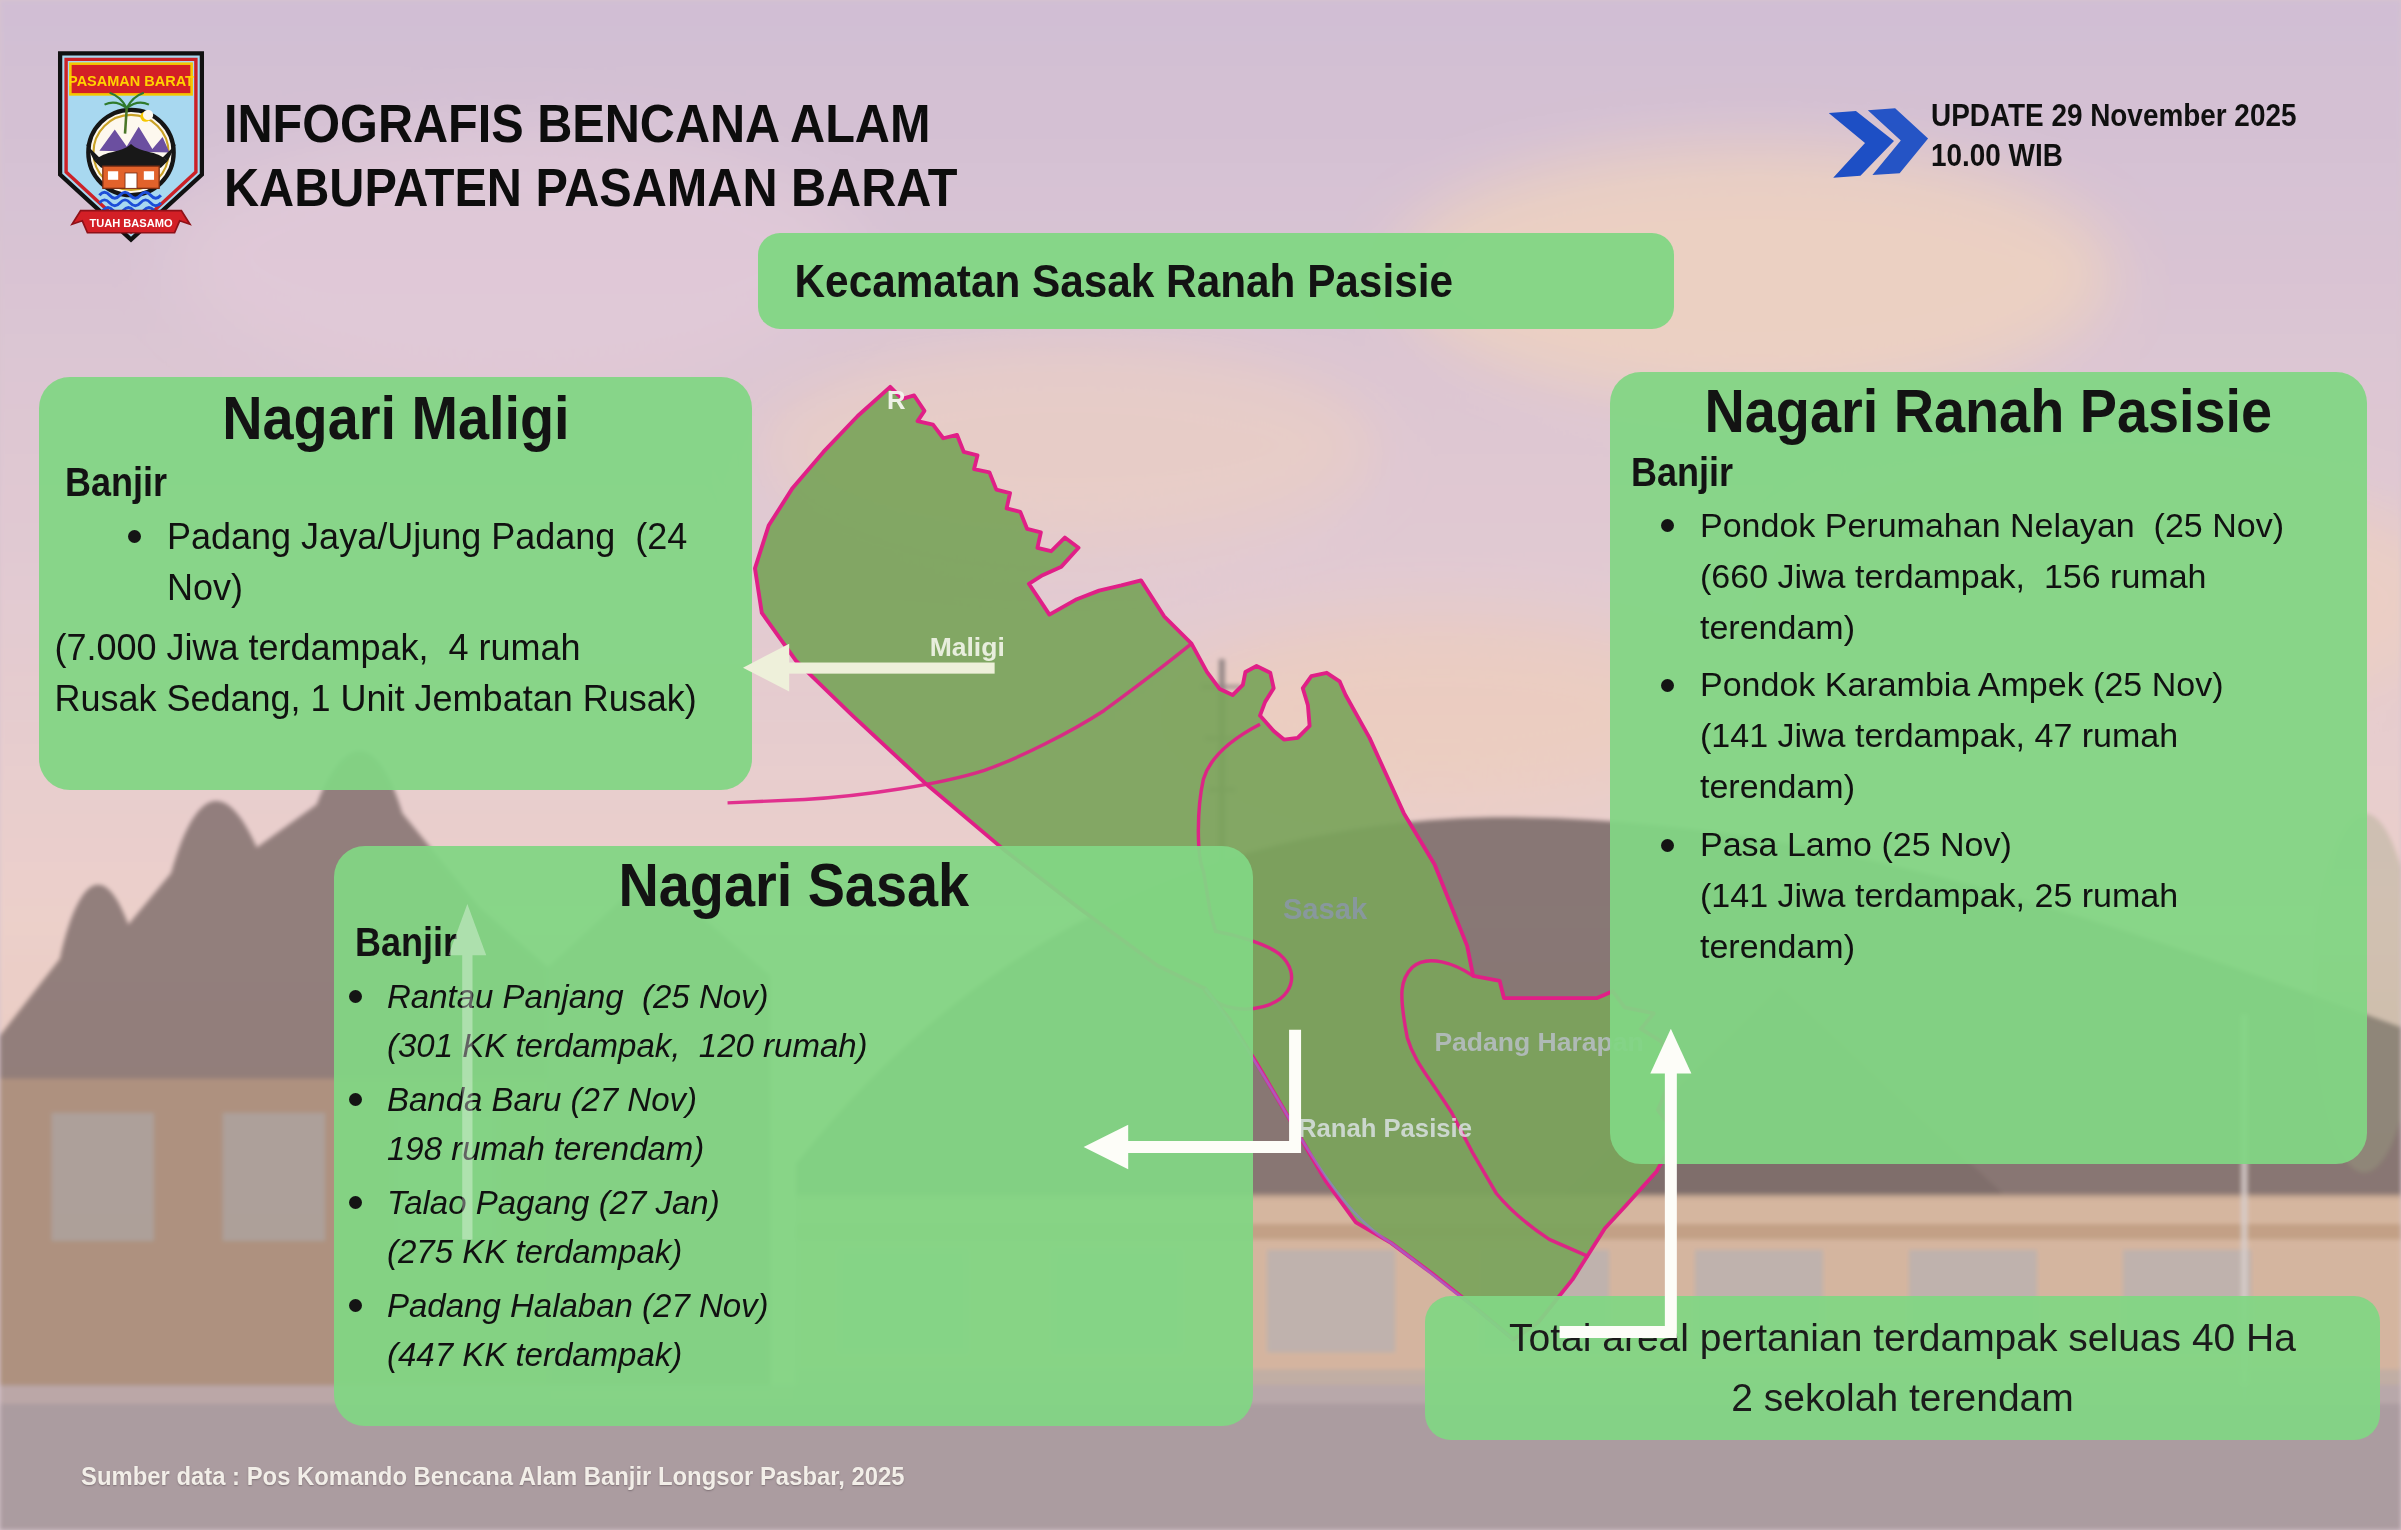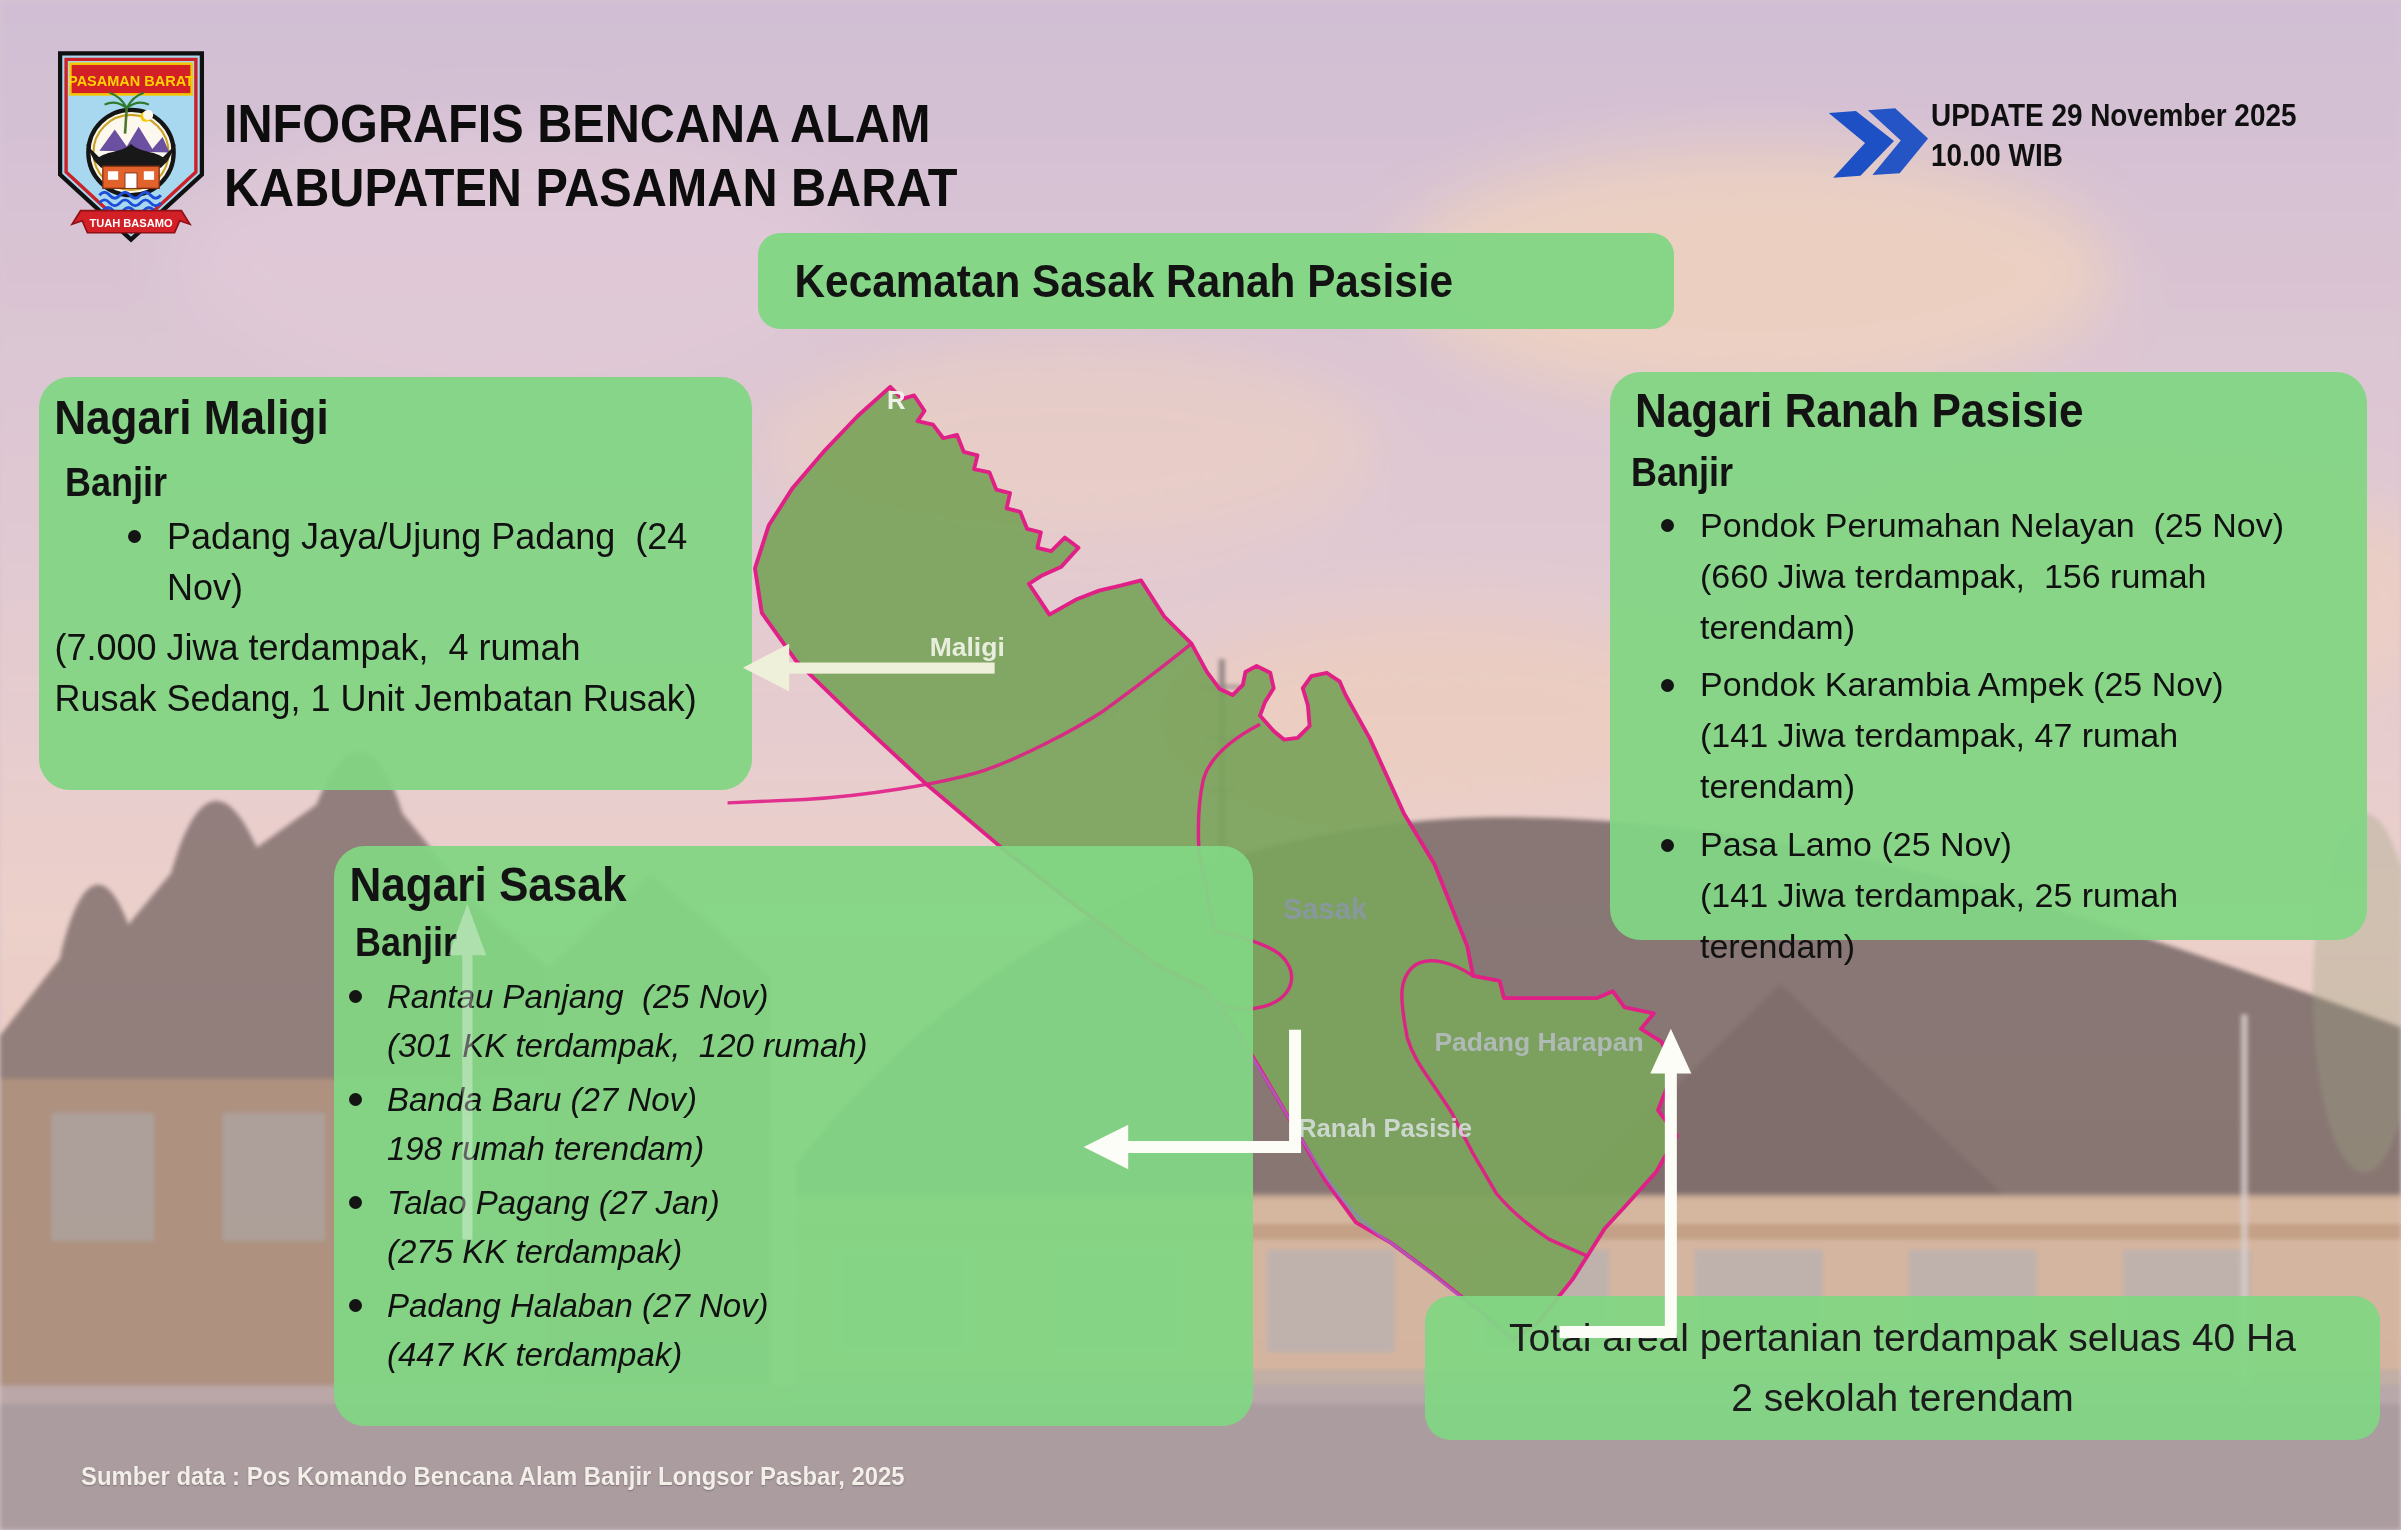--- a/index.html
+++ b/index.html
@@ -9,22 +9,22 @@
   .bg{position:absolute;inset:0;z-index:0;filter:blur(2.1px) saturate(.92);}
   .wash{position:absolute;inset:0;z-index:1;background:rgba(243,221,226,.26);}
   
   .map{position:absolute;inset:0;z-index:2;pointer-events:none;}
   .map text{font-family:"Liberation Sans",sans-serif;}
   
   .panel{position:absolute;z-index:3;background:rgba(130,214,132,.94);
          border-radius:31px;box-sizing:border-box;}
   #panel-maligi{left:39px;top:377px;width:713px;height:413px;padding-top:12px;}
   #panel-sasak{left:334px;top:846px;width:919px;height:580px;padding-top:10.3px;}
-  #panel-rp{left:1610px;top:372px;width:757px;height:568px;padding-top:10.3px;}
-  .panel-title{margin:0;text-align:left;font-size:49px;font-weight:800;
+  #panel-rp{left:1610px;top:372px;width:757px;height:792px;padding-top:10.3px;}
+  .panel-title{margin:0;text-align:center;font-size:62px;font-weight:800;
                line-height:57px;color:#131313;}
   .cond-c{display:inline-block;transform:scaleX(.9);transform-origin:center;}
   .cond{display:inline-block;transform:scaleX(.9);transform-origin:left center;}
   .category{font-size:40px;font-weight:800;line-height:45px;color:#131313;}
   #panel-maligi .category{margin:13.7px 0 6.8px 26px;}
   #panel-sasak .category{margin:6.8px 0 6.8px 20.5px;}
   #panel-rp .category{margin:10.3px 0 5.1px 20.5px;}
   ul.items{list-style:none;margin:0;padding:0;}
   ul.items li{position:relative;}
   ul.items li::before{content:"";position:absolute;width:13px;height:13px;

